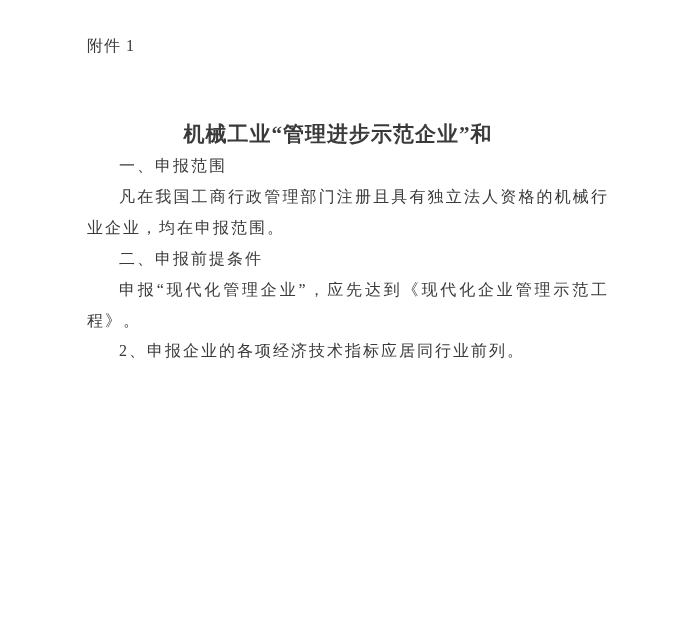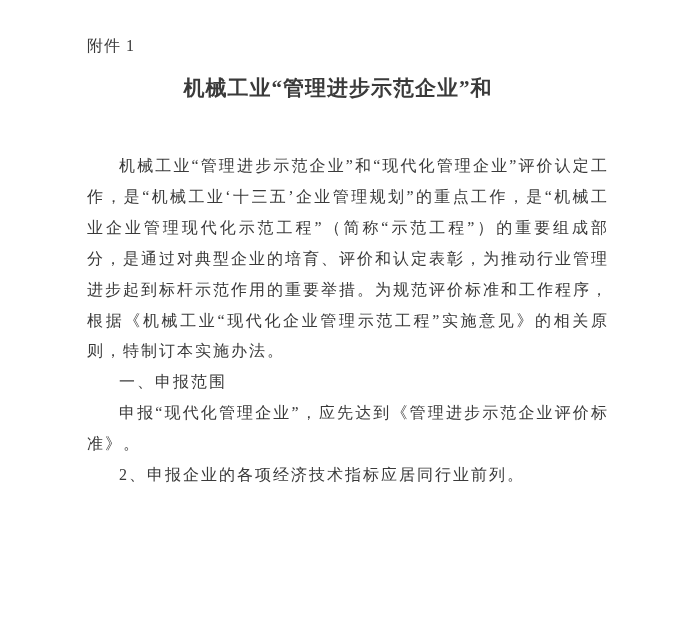--- a/index.html
+++ b/index.html
@@ -35,20 +35,21 @@
     width: 676px;
     margin: 0;
     text-align: center;
     font-weight: bold;
     font-size: 21px;
     line-height: 33.5px;
     letter-spacing: 1px;
   }
   .title-line {
     display: block;
+    margin-top: 46px;
   }
   .doc-body {
     position: absolute;
     left: 87px;
     top: 151px;
     width: 522px;
     font-size: 16px;
     line-height: 30.9px;
     letter-spacing: 2px;
     text-align: justify;
@@ -67,19 +68,20 @@
 
 <div class="page">
 
   <div class="attachment">附件 1</div>
 
   <h1 class="title">
     <span class="title-line">机械工业“管理进步示范企业”和</span>
   </h1>
 
   <div class="doc-body">
-    <p>机械工业“管理进步示范企业”和“现代化管理企业”评价认定工作，是“机械工业‘十三五’企业管理规划”的重点工作，是“机械工业企业管理现代化示范工程”（简称“示范工程”）的重要组成部分，是通过对典型企业的培育、评价和认定表彰，为推动行业管理进步起到标杆示范作用的重要举措。为规范评价标准和工作程序，根据《机械工业“现代化企业管理示范工程”实施意见》的相关原则，特制订本实施办法。</p>
     <p class="heading">一、申报范围</p>
-    <p>申报“现代化管理企业”，应先达到《管理进步示范企业评价标准》。</p>
+    <p>凡在我国工商行政管理部门注册且具有独立法人资格的机械行业企业，均在申报范围。</p>
+    <p class="heading">二、申报前提条件</p>
+    <p>申报“现代化管理企业”，应先达到《现代化企业管理示范工程》。</p>
     <p>2、申报企业的各项经济技术指标应居同行业前列。</p>
   </div>
 
 </div>
 
 </body></html>

